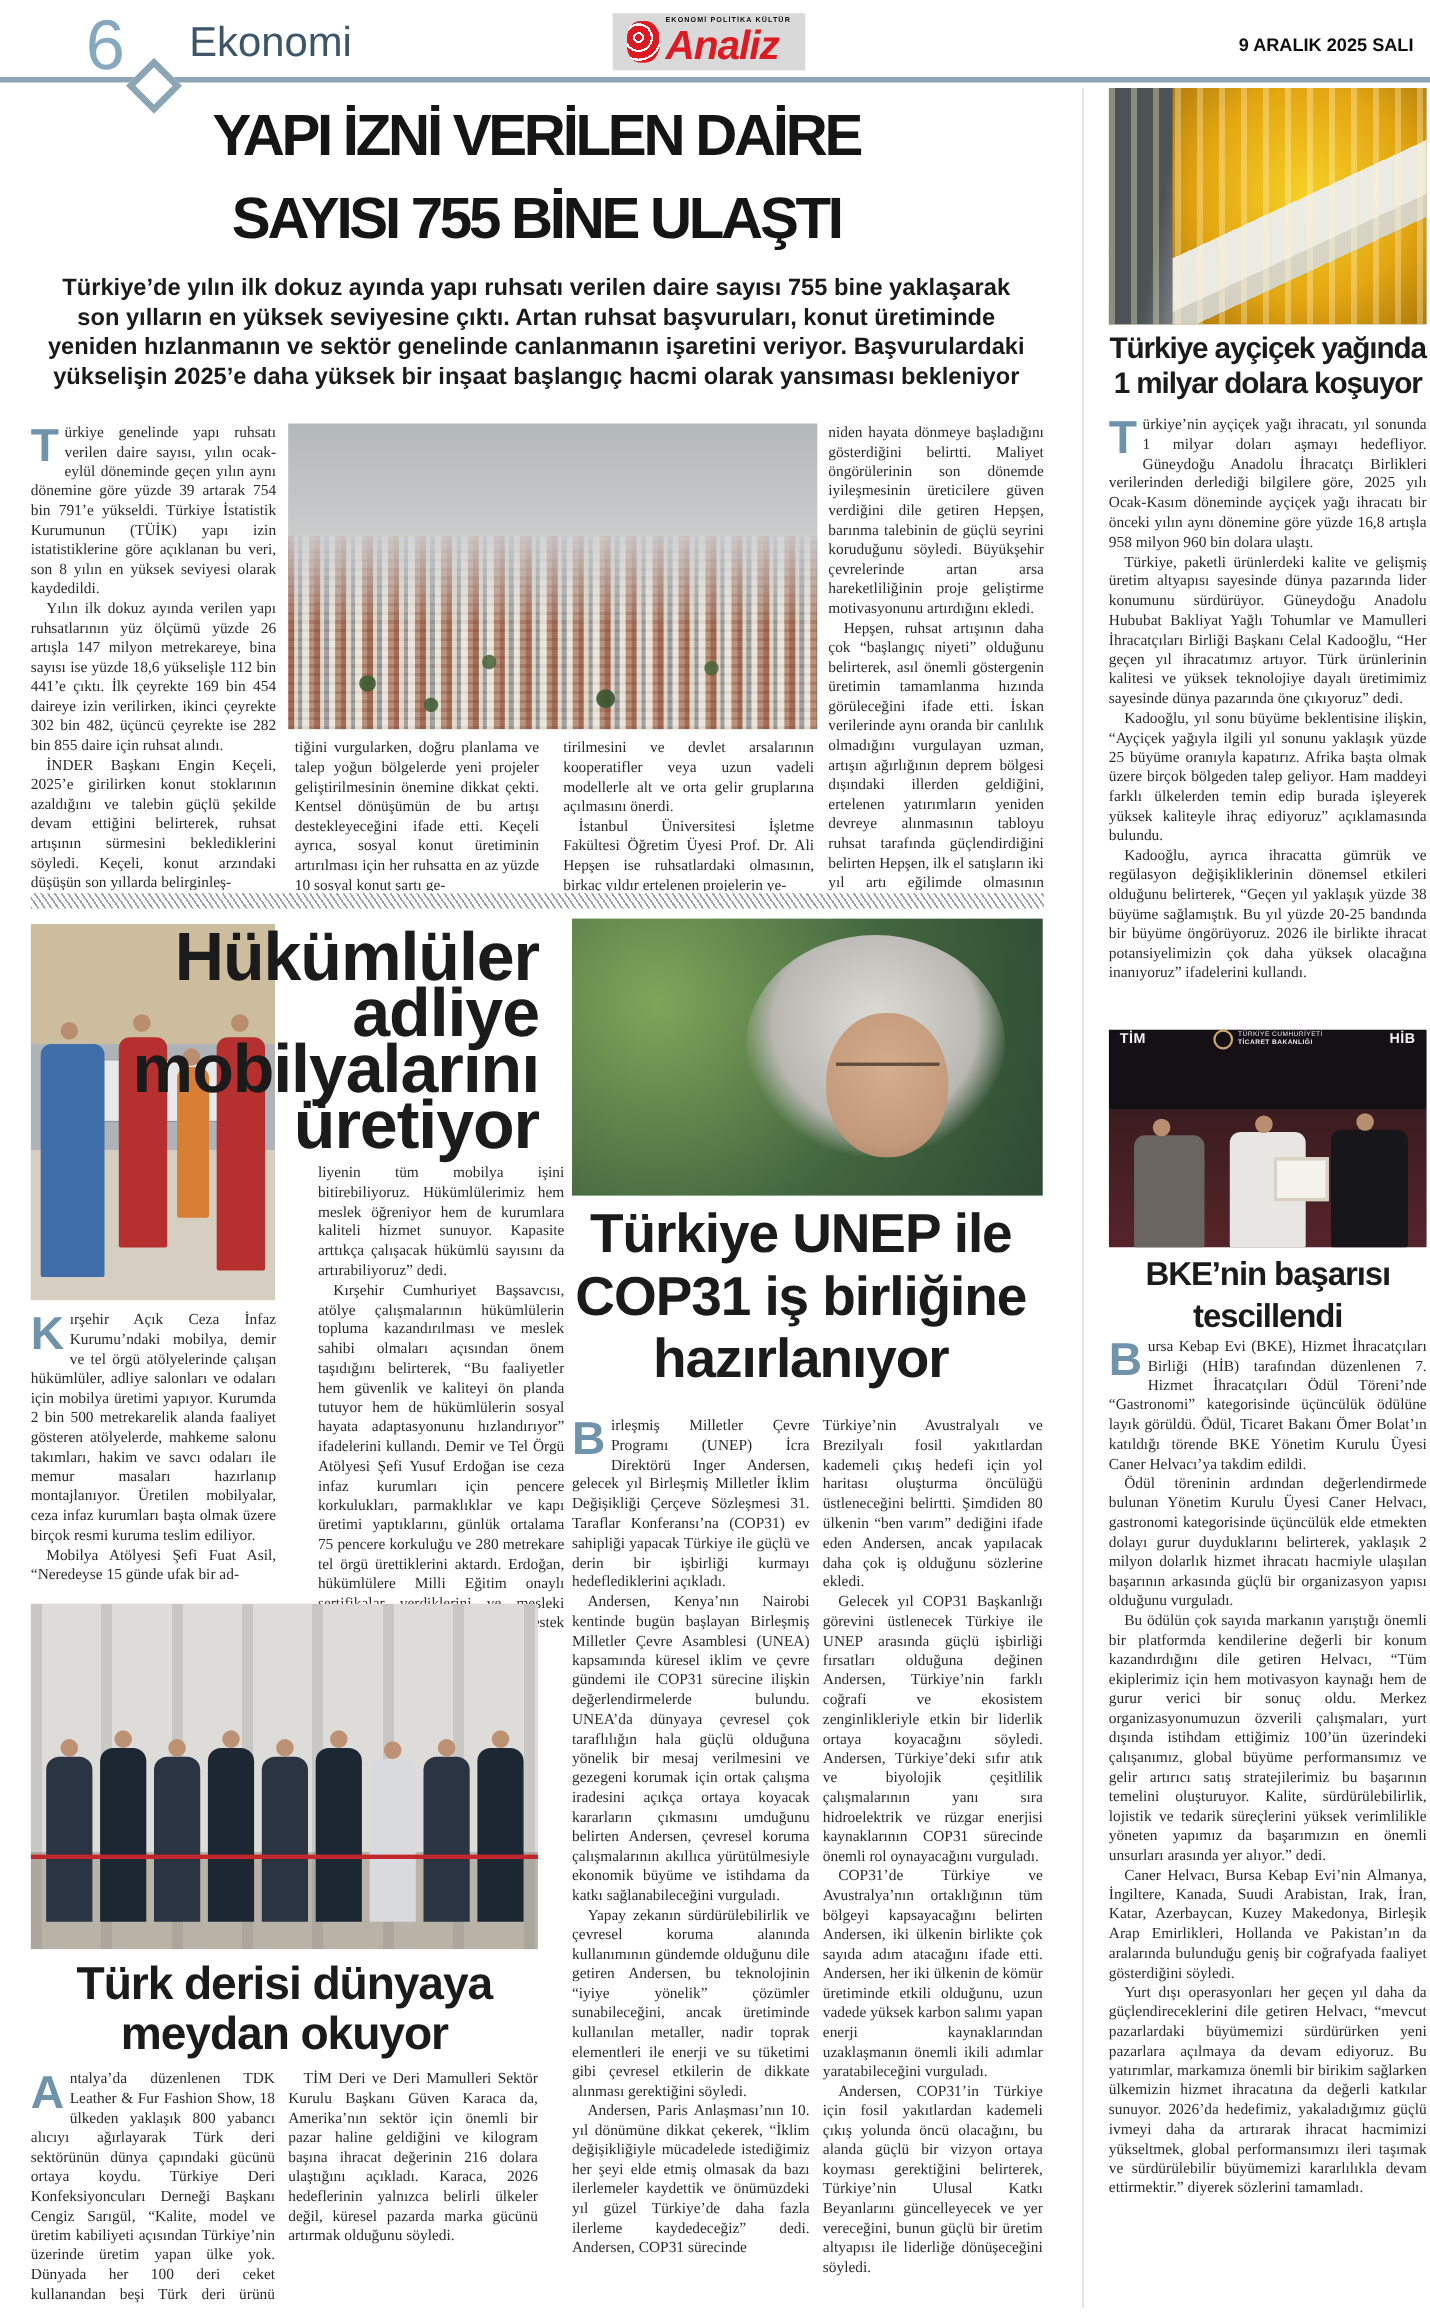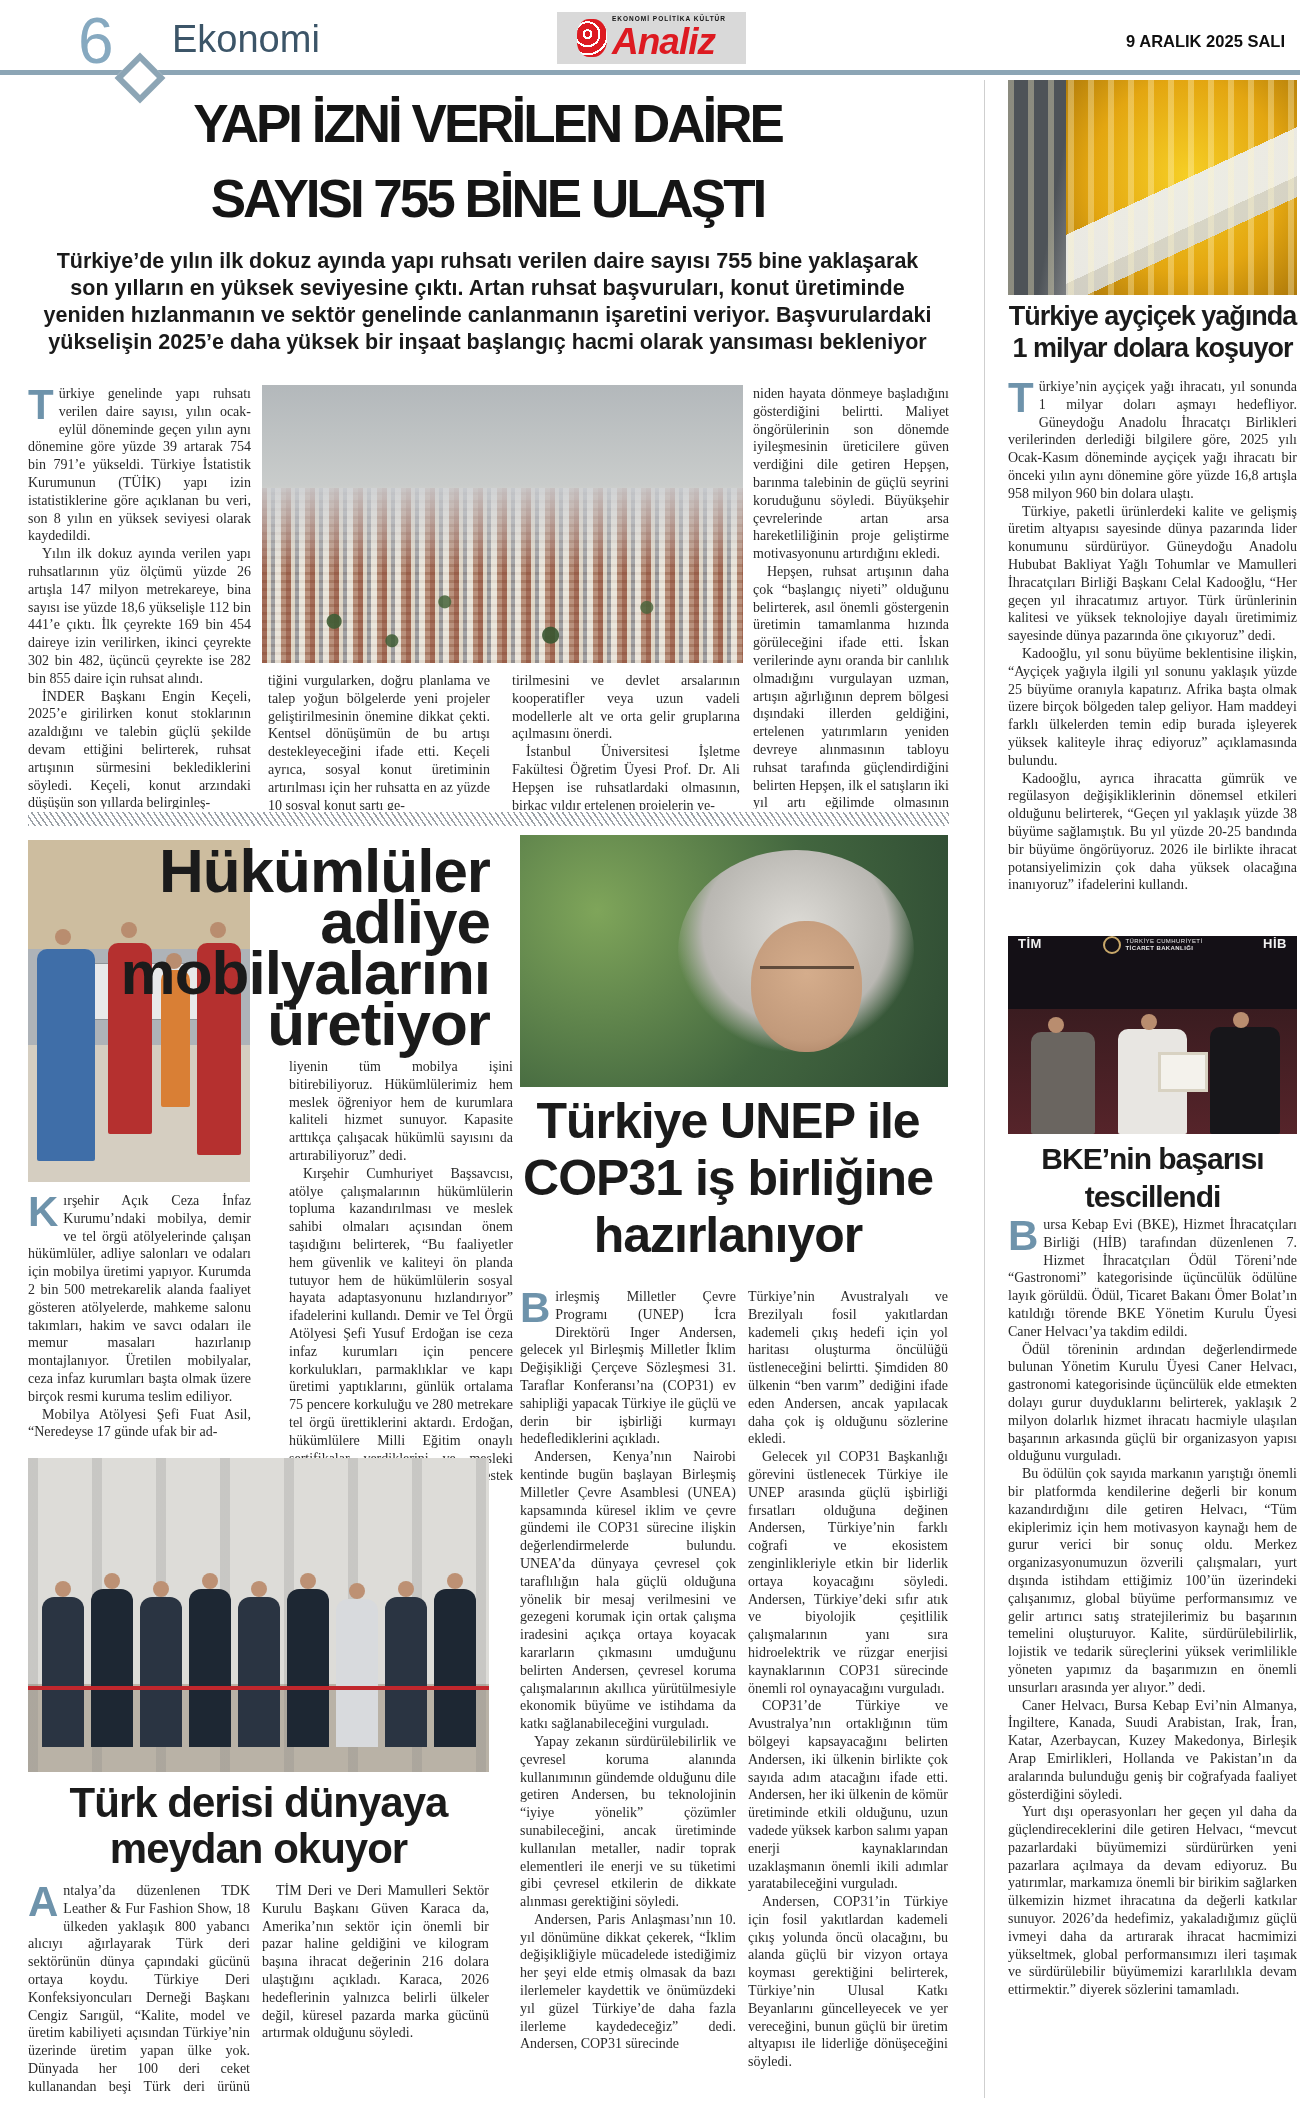--- a/index.html
+++ b/index.html
@@ -4,21 +4,21 @@
 <style>
   html,body{margin:0;padding:0;background:#fff;}
   #page{position:relative;width:1300px;height:2111px;background:#fff;overflow:hidden;
         font-family:"Liberation Serif","DejaVu Serif",serif;color:#262626;}
   .abs{position:absolute;}
   
   .pagenum{font-family:"Liberation Sans",sans-serif;font-size:64px;font-weight:400;color:#86a9c0;}
   .section{font-family:"Liberation Sans",sans-serif;font-size:38px;font-weight:500;color:#3c5568;}
   .hrule{background:#8ca5b5;height:5px;width:1300px;}
   .diamond{width:24px;height:24px;border:6px solid #8ca5b5;background:#fff;transform:rotate(45deg);}
-  .logobox{background:#d9d9d9;width:189px;height:52px;display:flex;align-items:center;justify-content:center;gap:5px;}
+  .logobox{background:#d9d9d9;width:175px;height:52px;display:flex;align-items:center;justify-content:center;gap:5px;}
   .emblem{width:30px;height:38px;border-radius:40% 45% 45% 40%;background:
      repeating-radial-gradient(circle at 35% 40%, #dd1a21 0 3px, #ffffff 3px 5px, #dd1a21 5px 8px);
      background-color:#dd1a21;}
   .logostack{display:flex;flex-direction:column;align-items:flex-start;line-height:1;}
   .tagline{font-family:"Liberation Sans",sans-serif;font-size:6.5px;font-weight:bold;color:#111;letter-spacing:1px;}
   .wordmark{font-family:"Liberation Sans",sans-serif;font-size:37px;font-weight:800;font-style:italic;color:#dd1a21;letter-spacing:-1px;}
   .dateline{font-family:"Liberation Sans",sans-serif;font-size:16.5px;font-weight:bold;color:#0f0f0f;text-align:right;width:260px;}
   
   .mainhead{width:935px;text-align:center;font-family:"Liberation Sans",sans-serif;font-weight:bold;
             font-size:53px;line-height:75px;letter-spacing:-3px;color:#151515;}
@@ -153,21 +153,21 @@
     <div>üretiyor</div>
   </div>
 
   <div class="abs col" style="left:266px;top:1058px;width:224px;height:448px;margin-left:23px;">
     <p class="para">liyenin tüm mobilya işini bitirebiliyoruz. Hükümlülerimiz hem meslek öğreniyor hem de kurumlara kaliteli hizmet sunuyor. Kapasite arttıkça çalışacak hükümlü sayısını da artırabiliyoruz” dedi.</p>
     <p class="para ind">Kırşehir Cumhuriyet Başsavcısı, atölye çalışmalarının hükümlülerin topluma kazandırılması ve meslek sahibi olmaları açısından önem taşıdığını belirterek, “Bu faaliyetler hem güvenlik ve kaliteyi ön planda tutuyor hem de hükümlülerin sosyal hayata adaptasyonunu hızlandırıyor” ifadelerini kullandı. Demir ve Tel Örgü Atölyesi Şefi Yusuf Erdoğan ise ceza infaz kurumları için pencere korkulukları, parmaklıklar ve kapı üretimi yaptıklarını, günlük ortalama 75 pencere korkuluğu ve 280 metrekare tel örgü ürettiklerini aktardı. Erdoğan, hükümlülere Milli Eğitim onaylı sertifikalar verdiklerini ve mesleki eğitim sonunda iş bulmalarına destek sağladıklarını söyledi.</p>
   </div>
 
   <div class="abs col" style="left:28px;top:1192px;width:223px;height:258px;">
     <p class="para"><span class="dc">K</span><span>ırşehir Açık Ceza İnfaz Kurumu’ndaki mobilya, demir ve tel örgü atölyelerinde çalışan hükümlüler, adliye salonları ve odaları için mobilya üretimi yapıyor. Kurumda 2 bin 500 metrekarelik alanda faaliyet gösteren atölyelerde, mahkeme salonu takımları, hakim ve savcı odaları ile memur masaları hazırlanıp montajlanıyor. Üretilen mobilyalar, ceza infaz kurumları başta olmak üzere birçok resmi kuruma teslim ediliyor.</span></p>
-    <p class="para ind">Mobilya Atölyesi Şefi Fuat Asil, “Neredeyse 17 günde ufak bir ad-</p>
+    <p class="para ind">Mobilya Atölyesi Şefi Fuat Asil, “Neredeyse 15 günde ufak bir ad-</p>
   </div>
 
   <div class="abs photo" style="left:28px;top:1458px;width:461px;height:314px;">
     <div class="ribbon-bg"></div>
     <div class="ribbon-line"></div>
     <div class="ribbon-row">
       <div class="suit"></div>
       <div class="suit alt"></div>
       <div class="suit"></div>
       <div class="suit alt"></div>

